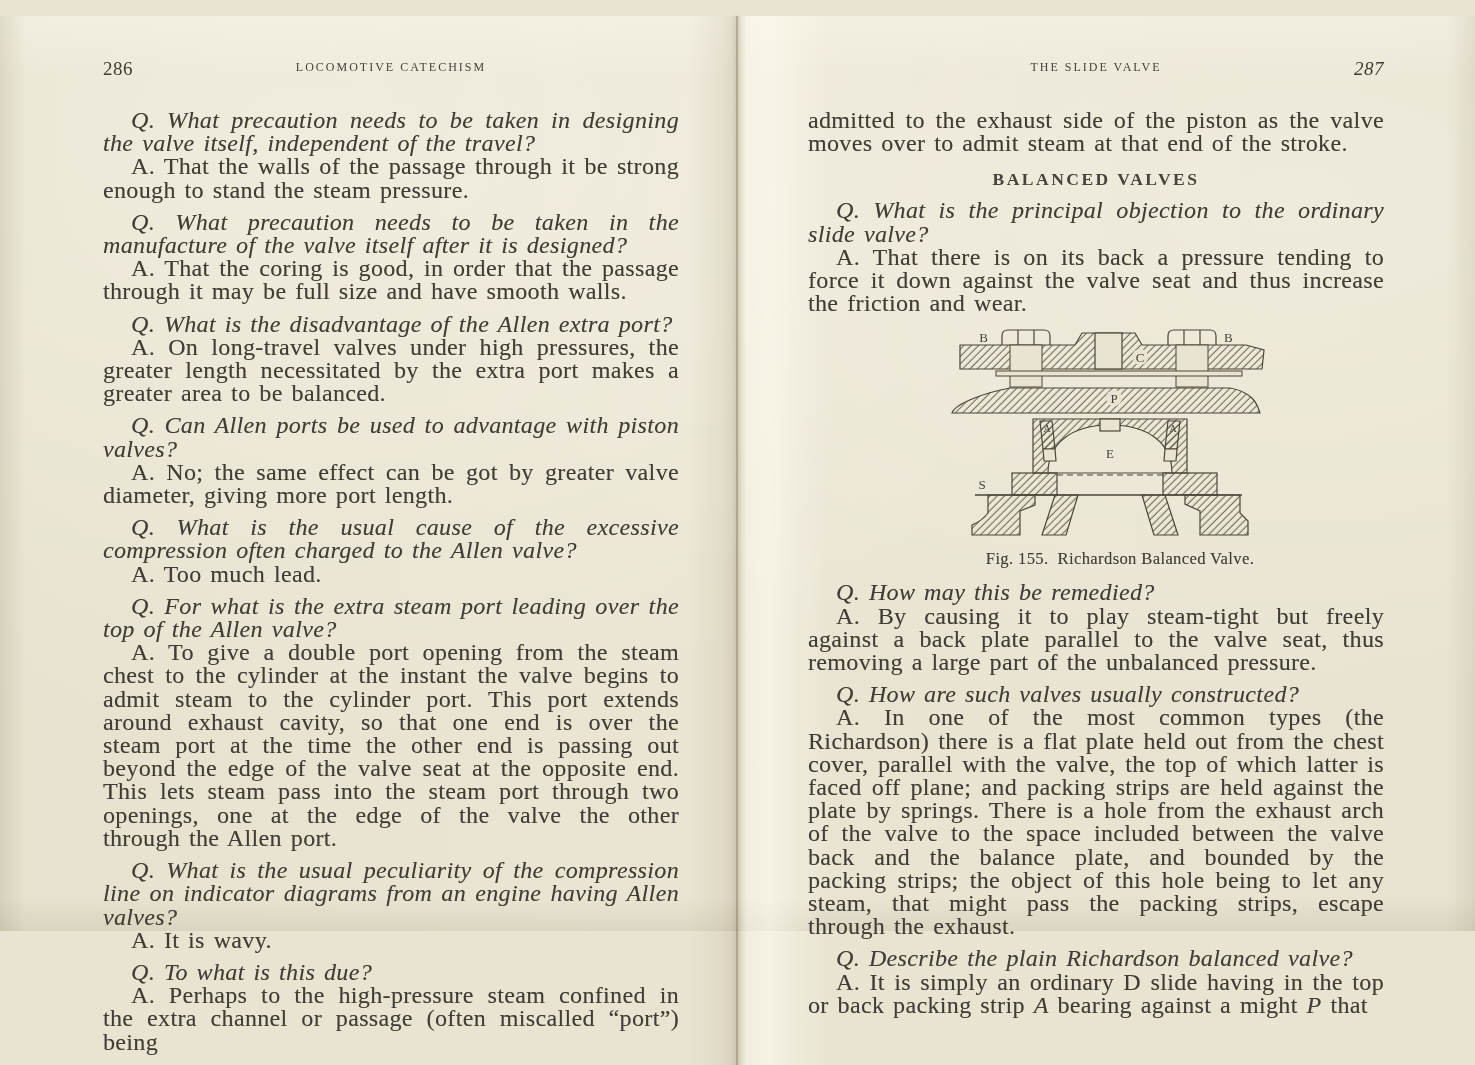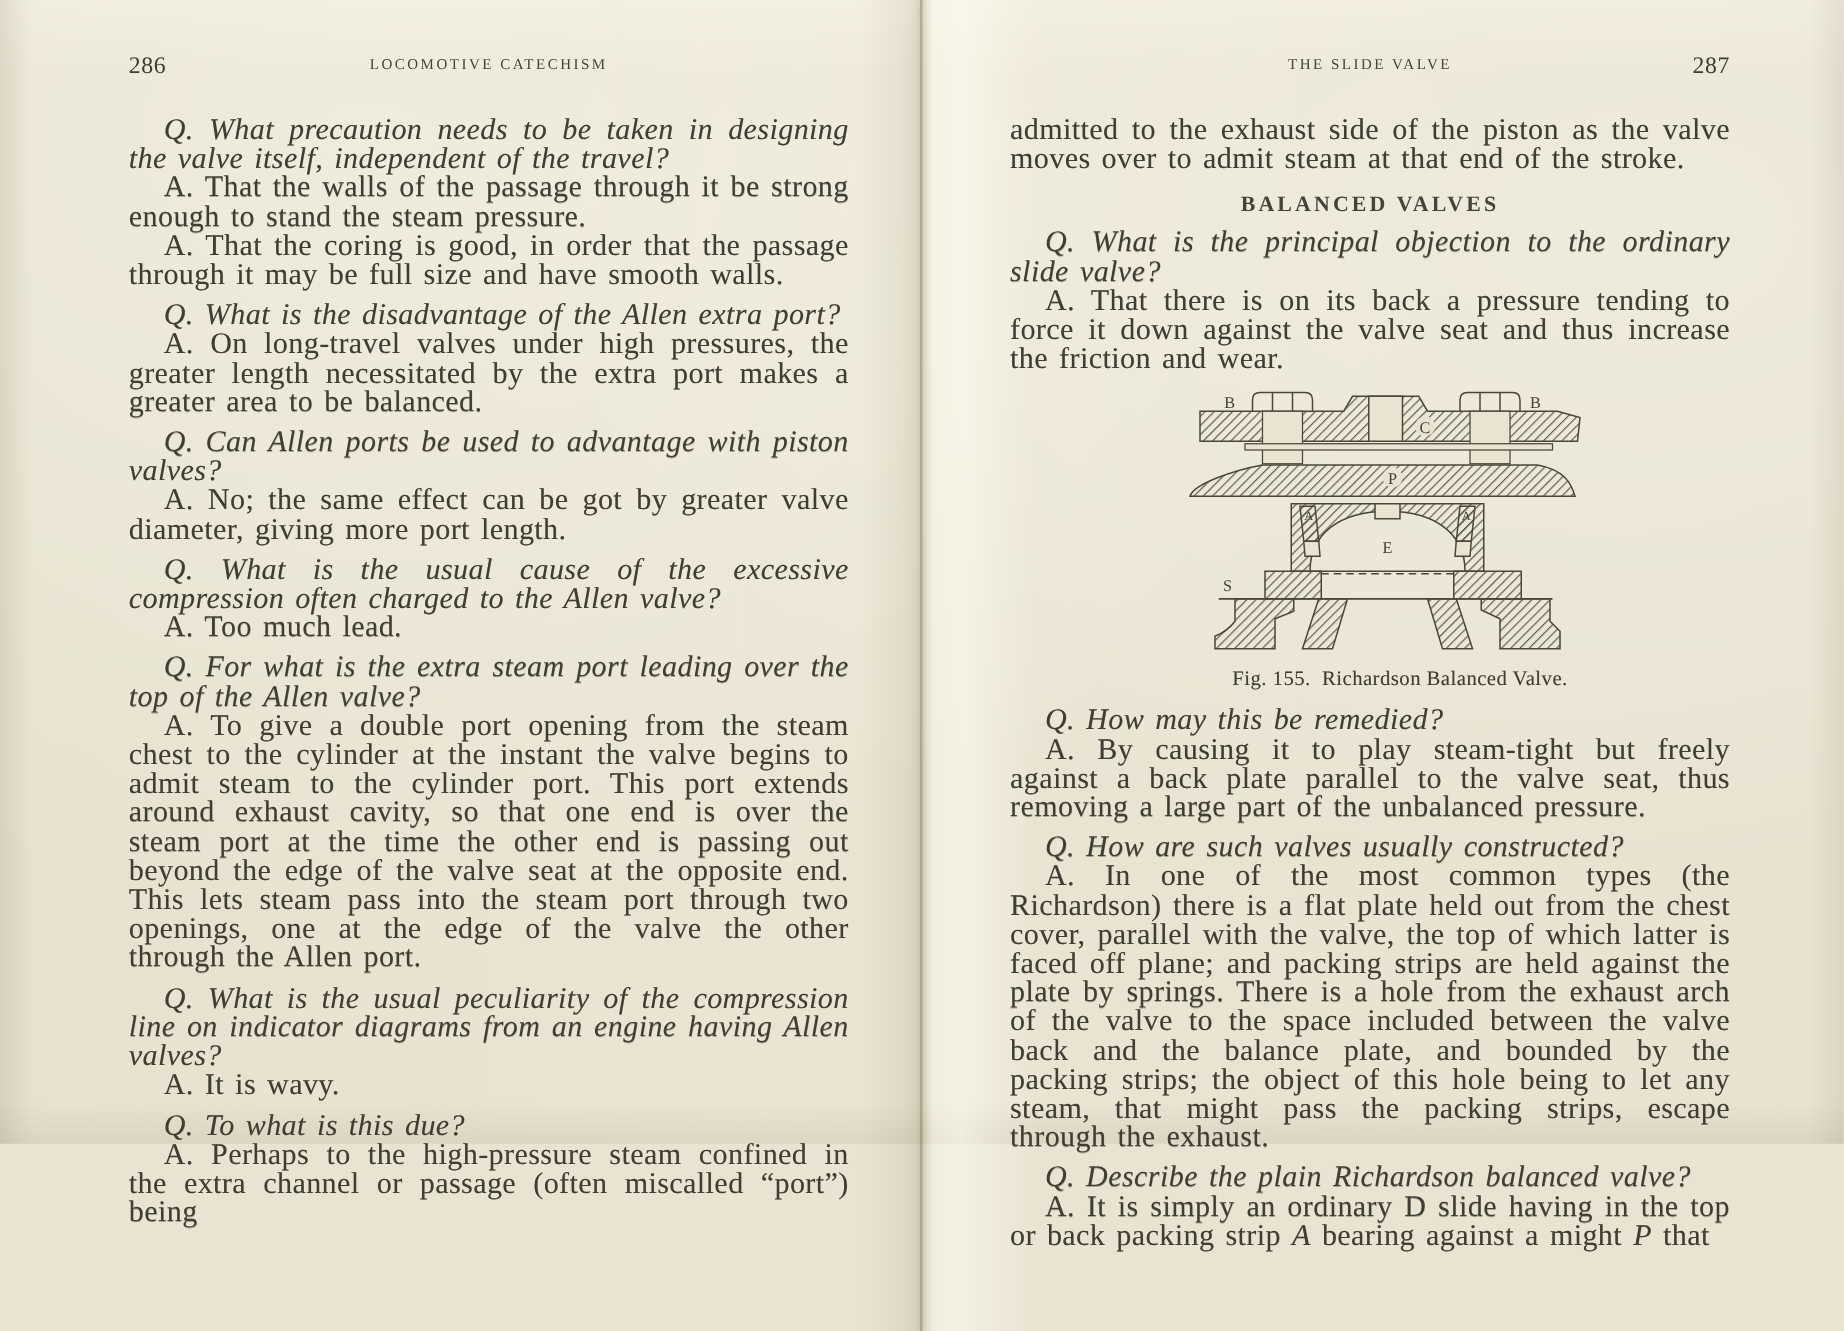--- a/index.html
+++ b/index.html
@@ -2,21 +2,21 @@
 <html><head>
 <meta charset="utf-8">
 <style>
   html,body{margin:0;padding:0;}
   body{
     width:1475px;height:1065px;overflow:hidden;
     font-family:"Liberation Serif","DejaVu Serif",serif;
     background:#e9e4d2;color:#403e34;
   }
   .spread{
-    position:absolute;left:0;top:0;width:1475px;height:915px;
+    position:absolute;left:0;top:16px;width:1475px;height:915px;
     background:
       linear-gradient(90deg, rgba(95,85,55,.12) 0px, rgba(95,85,55,0) 26px),
       linear-gradient(270deg, rgba(95,85,55,.10) 0px, rgba(95,85,55,0) 28px),
       linear-gradient(0deg, rgba(95,85,55,.10) 0px, rgba(95,85,55,0) 34px),
       linear-gradient(180deg, rgba(255,252,240,.30) 0px, rgba(255,252,240,0) 60px),
       radial-gradient(ellipse at 20% 12%, rgba(255,253,244,.35), rgba(255,253,244,0) 55%),
       radial-gradient(ellipse at 88% 20%, rgba(255,253,244,.30), rgba(255,253,244,0) 50%),
       linear-gradient(90deg,#e7e2cf 0%, #eae5d3 40%, #e8e3d1 100%);
   }
   .gutter{
@@ -40,21 +40,21 @@
   .page{position:absolute;top:44px;width:576px;}
   .page.left{left:103px;}
   .page.right{left:808px;}
   .pagehead{position:relative;height:22px;margin-bottom:27px;}
   .runtitle{
     display:block;text-align:center;font-size:12px;letter-spacing:2px;
     color:#45433a;
   }
   .pagenum{position:absolute;top:-2px;font-size:19px;letter-spacing:.5px;color:#3f3d33;}
   .pagenum.pn-left{left:0;}
-  .pagenum.pn-right{right:0;}
+  .pagenum.pn-right{right:0;font-style:italic;}
   .page p{
     margin:0;text-align:justify;text-indent:28px;
     font-size:24px;line-height:23.2px;
     letter-spacing:.35px;word-spacing:2.5px;
     text-shadow:.2px .2px .35px rgba(62,60,46,.38);
   }
   p.q{font-style:italic;margin-top:9px;}
   p.cont{text-indent:0;}
   .section-heading{
     margin:14px 0 7px;text-align:center;
@@ -76,20 +76,21 @@
 
 <div class="spread">
 
   <div class="page left">
     <div class="pagehead">
       <span class="pagenum pn-left">286</span>
       <span class="runtitle">LOCOMOTIVE CATECHISM</span>
     </div>
     <p class="q">Q. What precaution needs to be taken in designing the valve itself, independent of the travel?</p>
     <p class="a">A. That the walls of the passage through it be strong enough to stand the steam pressure.</p>
+    <p class="q">Q. What precaution needs to be taken in the manufacture of the valve itself after it is designed?</p>
     <p class="a">A. That the coring is good, in order that the passage through it may be full size and have smooth walls.</p>
     <p class="q">Q. What is the disadvantage of the Allen extra port?</p>
     <p class="a">A. On long-travel valves under high pressures, the greater length necessitated by the extra port makes a greater area to be balanced.</p>
     <p class="q">Q. Can Allen ports be used to advantage with piston valves?</p>
     <p class="a">A. No; the same effect can be got by greater valve diameter, giving more port length.</p>
     <p class="q">Q. What is the usual cause of the excessive compression often charged to the Allen valve?</p>
     <p class="a">A. Too much lead.</p>
     <p class="q">Q. For what is the extra steam port leading over the top of the Allen valve?</p>
     <p class="a">A. To give a double port opening from the steam chest to the cylinder at the instant the valve begins to admit steam to the cylinder port.  This port extends around exhaust cavity, so that one end is over the steam port at the time the other end is passing out beyond the edge of the valve seat at the opposite end.  This lets steam pass into the steam port through two openings, one at the edge of the valve the other through the Allen port.</p>
     <p class="q">Q. What is the usual peculiarity of the compression line on indicator diagrams from an engine having Allen valves?</p>

